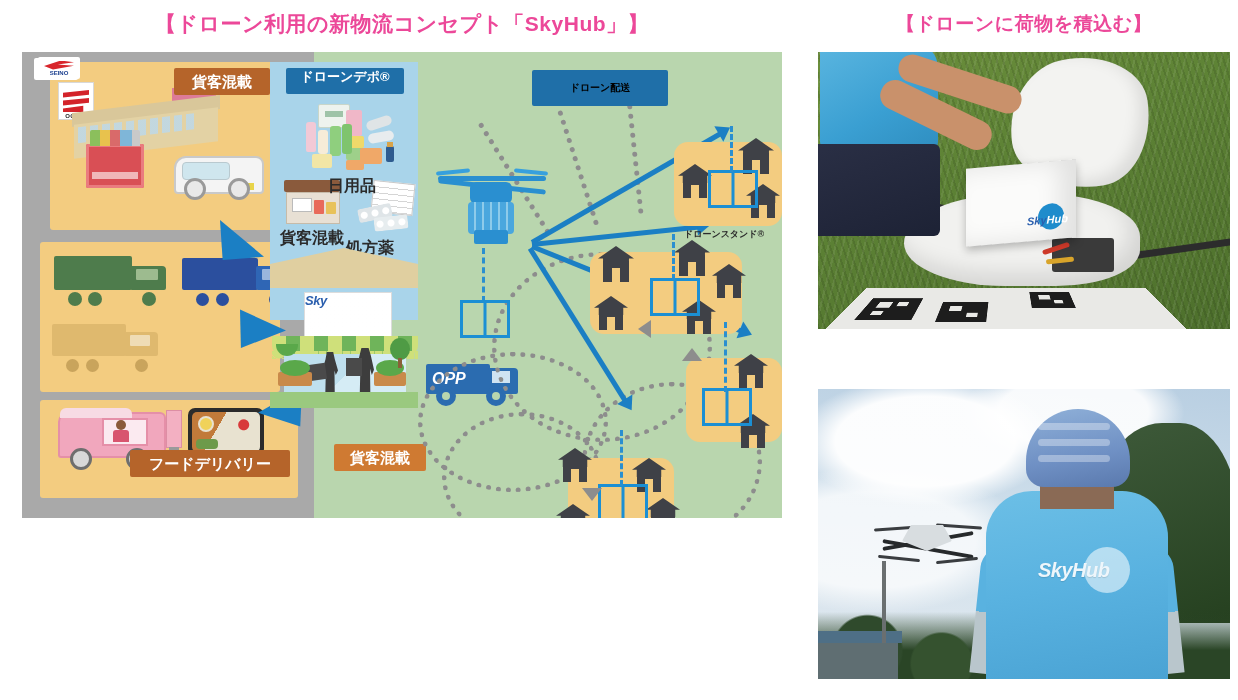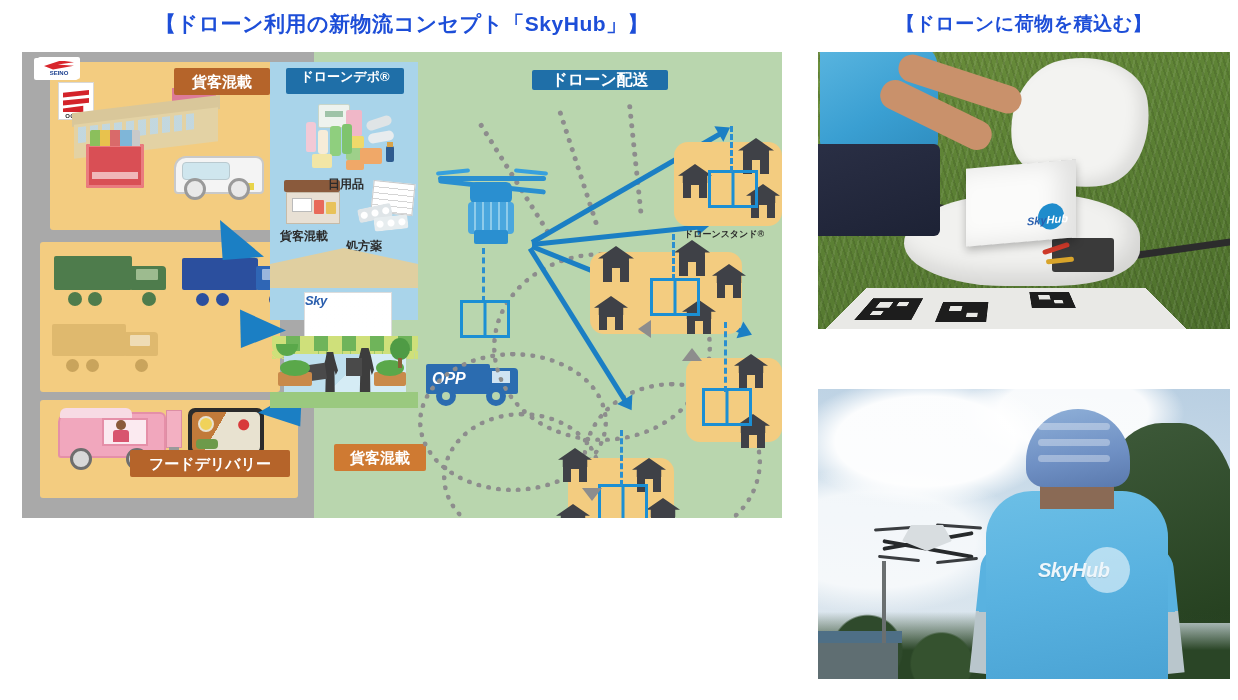--- a/index.html
+++ b/index.html
@@ -16,21 +16,21 @@
     overflow: hidden;
   }
   .page {
     position: absolute;
     inset: 0;
   }
 
   
   .heading {
     position: absolute;
-    color: #1d4ed8;
+    color: #ec4899;
     font-weight: bold;
     letter-spacing: 0.5px;
     white-space: nowrap;
     text-align: center;
   }
   #title-main {
     left: 22px; top: 10px; width: 760px;
     font-size: 21px;
   }
   #title-load {
@@ -319,21 +319,21 @@
   }
   .rx .blister2 {
     position:absolute; left:16px; top:34px; width:34px; height:14px; background:#e7edef;
     border-radius:3px; transform:rotate(-6deg);
     background-image: radial-gradient(circle at 6px 7px,#fff 0 3px,transparent 4px),
                       radial-gradient(circle at 17px 7px,#fff 0 3px,transparent 4px),
                       radial-gradient(circle at 28px 7px,#fff 0 3px,transparent 4px);
   }
 
   .goods-label {
-    position:absolute; font-size:12px; font-weight:bold; color:#2b2b2b; white-space:nowrap;
+    position:absolute; font-size:16px; font-weight:bold; color:#2b2b2b; white-space:nowrap;
   }
   #lbl-daily  { left:306px; top:124px; }
   #lbl-relief { left:258px; top:176px; }
   #lbl-rx     { left:324px; top:186px; }
 
   
   .storefront {
     position:absolute; left:248px; top:196px; width:148px; height:120px;
   }
   .storefront .roof {
@@ -412,22 +412,22 @@
   #opp .wh   { position:absolute; bottom:4px; width:14px; height:14px; border-radius:50%; background:#2b6cb0; border:3px solid #2b6cb0; }
   #opp .wh::after { content:''; position:absolute; left:3px; top:3px; width:8px; height:8px; border-radius:50%; background:#b9d6ae; }
   #opp .wh.l { left:10px; } #opp .wh.r { right:14px; }
   #opp .opp-text {
     position:absolute; left:6px; top:12px; font-size:16px; font-weight:bold;
     color:#ffffff; font-style:italic;
   }
 
   
   #chip-drone {
-    position:absolute; left:510px; top:18px; width:136px; height:20px;
-    background:#1f6fa8; color:#ffffff; font-size:16px; font-weight:bold;
+    position:absolute; left:510px; top:18px; width:136px; height:36px;
+    background:#1f6fa8; color:#000000; font-size:10px; font-weight:bold;
     display:flex; align-items:center; justify-content:center; border-radius:2px;
   }
   #drone-big { position:absolute; left:414px; top:108px; width:112px; height:92px; }
   #drone-big .arm {
     position:absolute; top:16px; left:2px; width:108px; height:5px; background:#2a8fd0; border-radius:3px;
   }
   #drone-big .arm2 {
     position:absolute; top:24px; left:2px; width:108px; height:5px; background:#2a8fd0;
     border-radius:3px; transform: rotate(6deg);
   }

